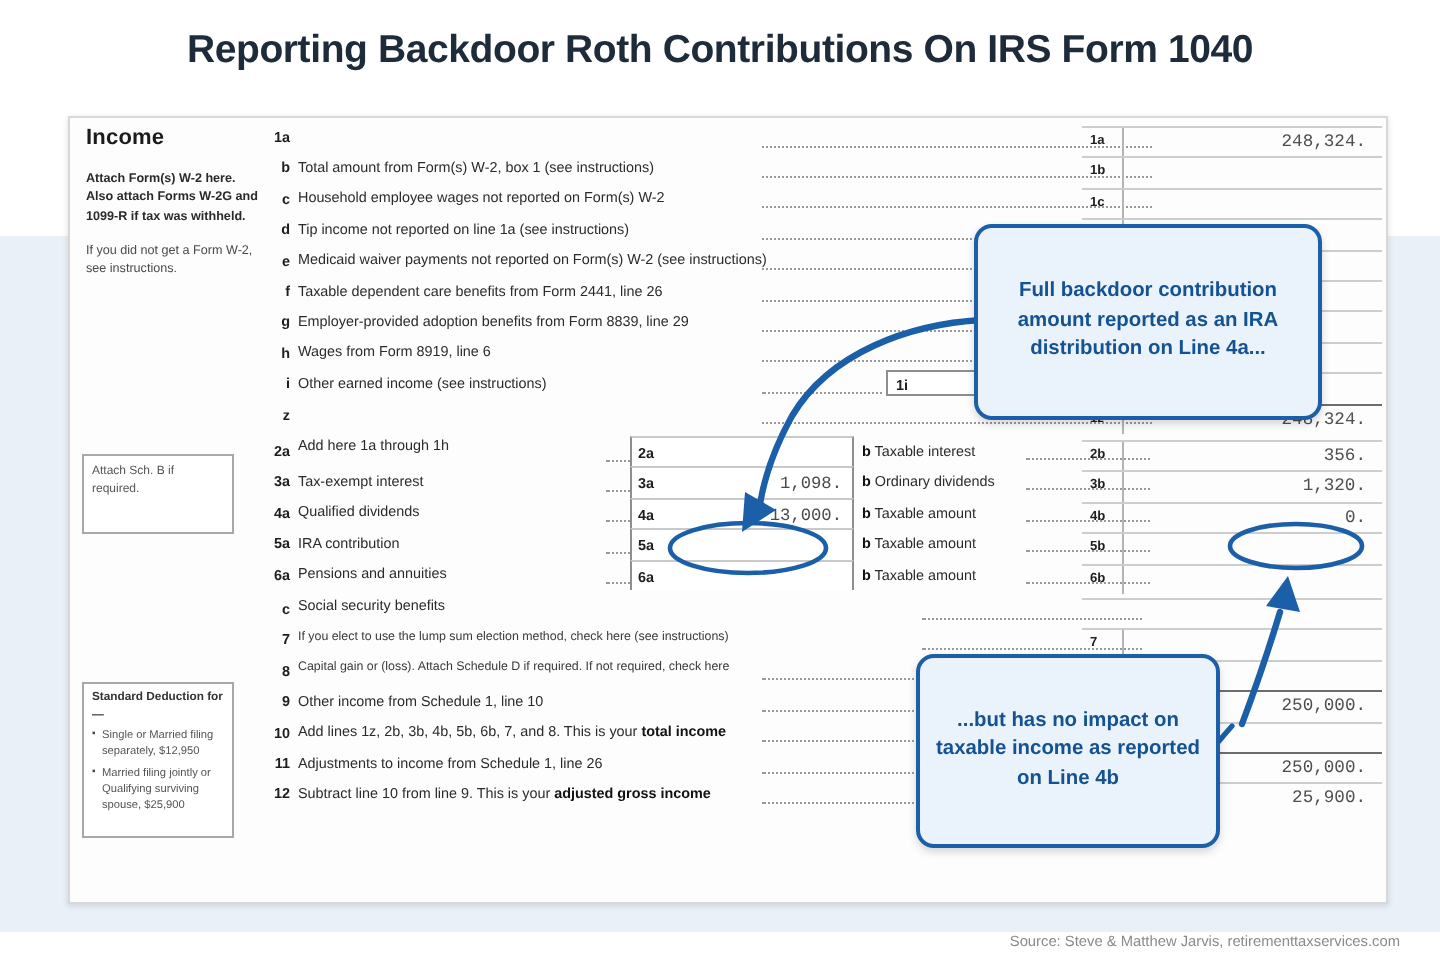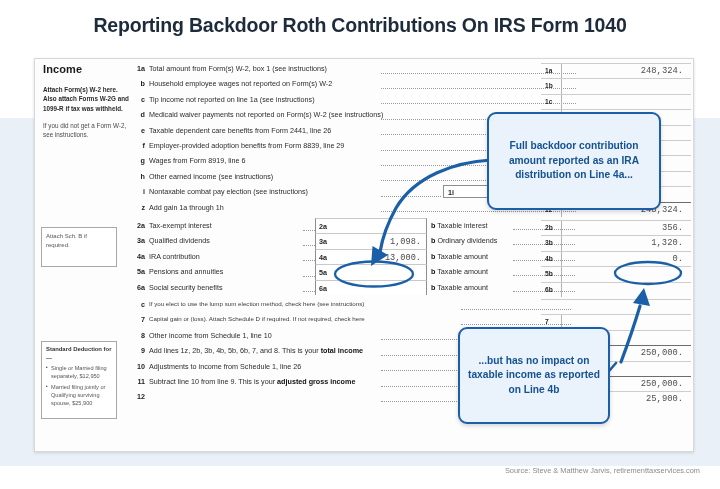--- a/index.html
+++ b/index.html
@@ -76,21 +76,21 @@
     content: "\25AA"; position: absolute; left: 0; top: -1px; font-size: 5px; color: #444;
   }
 
   
   .row { position: absolute; left: 96px; height: 15.4px; }
   .rn {
     position: absolute; left: 0; top: 1px; width: 14px;
     text-align: right; font-size: 7.2px; color: #1e1e1e; font-weight: bold;
   }
   .rlabel {
-    position: absolute; left: 18px; top: 1px;
+    position: absolute; left: 18px; top: 16px;
     font-size: 7.2px; color: #2b2b2b; white-space: nowrap; text-align: right;
   }
   .rlabel.small { font-size: 6.2px; color: #3a3a3a; }
   .rlabel b { font-weight: bold; color: #111; }
   .leaders {
     position: absolute; top: 9.5px; height: 1px;
     border-bottom: 1px dotted #9a9a9a;
   }
   
   .midbox {
@@ -221,29 +221,28 @@
             <span class="rlabel">Wages from Form 8919, line 6</span>
             <span class="leaders" style="left: 250px; width: 195px;"></span>
           </div>
           <div class="row" style="top: 111.8px; width: 430px;">
             <span class="rn">h</span>
             <span class="rlabel">Other earned income (see instructions)</span>
             <span class="leaders" style="left: 250px; width: 195px;"></span>
           </div>
           <div class="row" style="top: 127.2px; width: 430px;">
             <span class="rn">i</span>
-            <span class="rlabel">Nontaxable combat pay election (see instructions)</span>
             <span class="leaders" style="left: 250px; width: 60px;"></span>
           </div>
           <div class="midbox" style="left: 408px; top: 126.2px; width: 62px; height: 13px; border-top: 1px solid rgb(142, 142, 142); border-bottom: 1px solid rgb(142, 142, 142);">
             <span class="midnum" style="left: 4px; top: 2px;">1i</span>
           </div>
           <div class="row" style="top: 142.6px; width: 430px;">
             <span class="rn">z</span>
-            <span class="rlabel">Add gain 1a through 1h</span>
+            <span class="rlabel">Add here 1a through 1h</span>
             <span class="leaders" style="left: 250px; width: 195px;"></span>
           </div>
           <div class="row" style="top: 161px; width: 280px;">
             <span class="rn">2a</span>
             <span class="rlabel">Tax-exempt interest</span>
             <span class="leaders" style="left: 172px; width: 100px;"></span>
           </div>
           <div class="midbox" style="left: 280px; top: 159px; width: 112px; height: 15.4px; border-top: 1px solid rgb(201, 201, 201);">
             <span class="midnum" style="left: 3px; top: 3px;">2a</span>
             <span class="midval" style="right: 5px; top: 3px;"></span>

